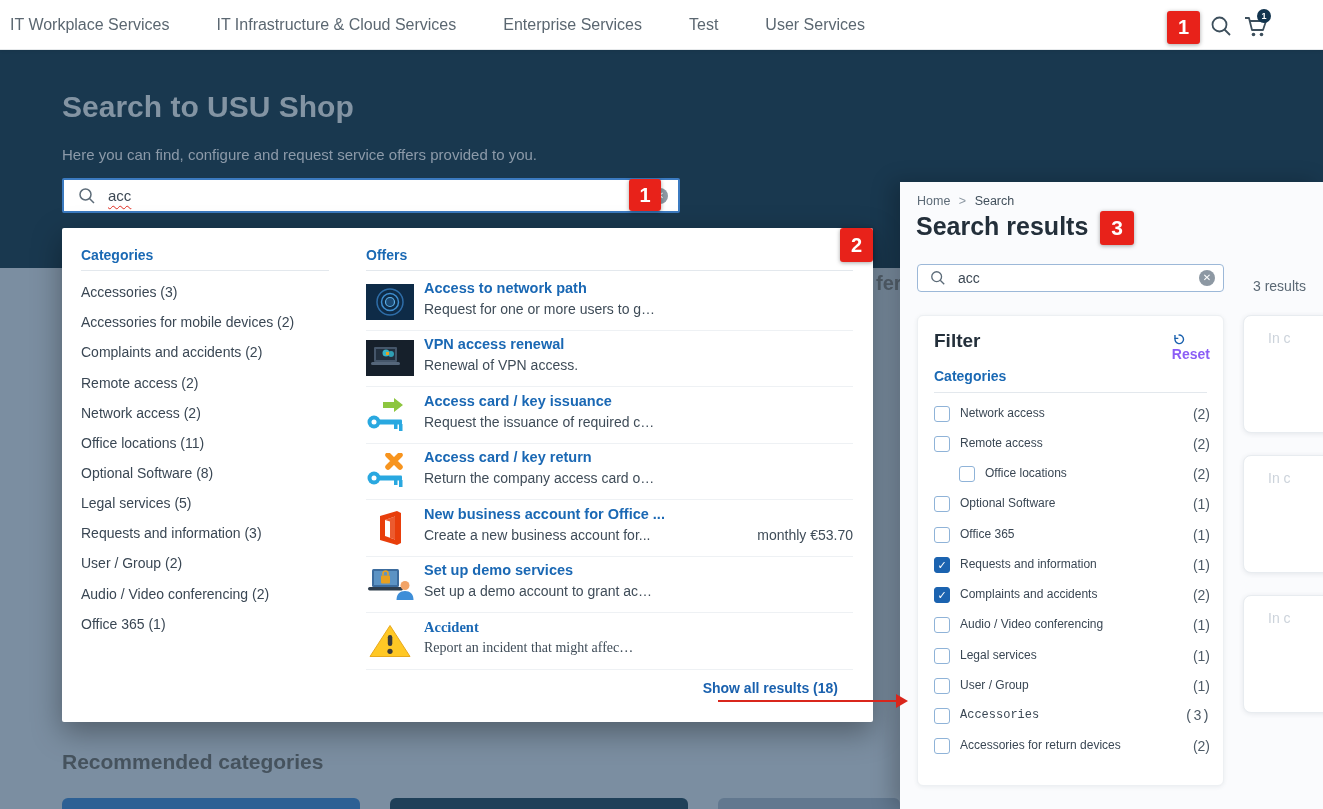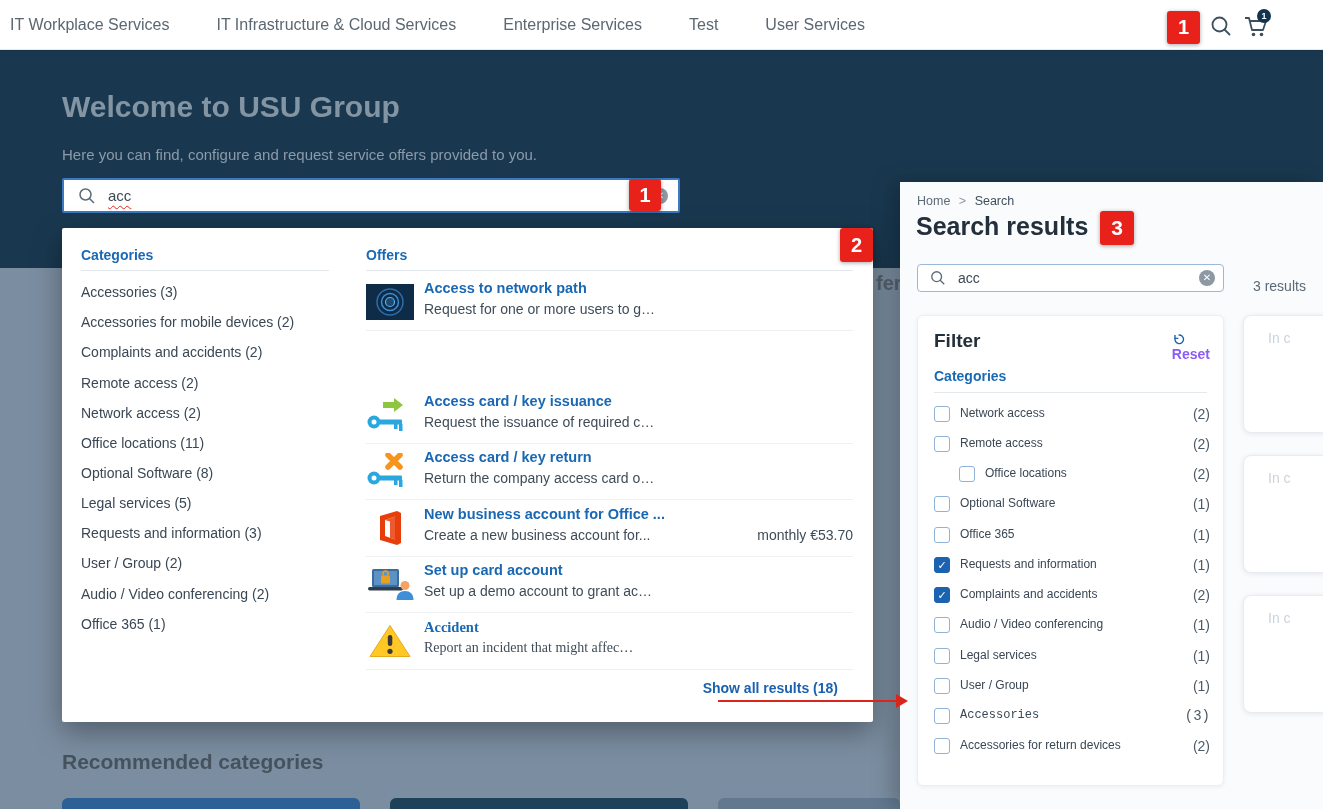--- a/index.html
+++ b/index.html
@@ -156,21 +156,21 @@
   <div class="abs" style="left:-80px; top:14px; cursor:pointer;">
     <svg width="26" height="24" viewBox="0 0 26 24">
         <path d="M2 4 h4 l3 12 h11 l3-9 H7" fill="none" stroke="#3d4f5c" stroke-width="1.8" stroke-linejoin="round"></path>
         <circle cx="10.5" cy="20.5" r="1.8" fill="#3d4f5c"></circle>
         <circle cx="18.5" cy="20.5" r="1.8" fill="#3d4f5c"></circle>
       </svg>
     <div class="cartbadge" style="left:14px; top:-5px;">1</div>
   </div>
 </div>
 
-<div class="hero-title">Welcome to USU Group</div>
+<div class="hero-title">Search to USU Shop</div>
 <div class="hero-sub">Here you can find, configure and request service offers provided to you.</div>
 <div class="hero-search" role="textbox">
   <span class="q">
     <svg width="18" height="18" viewBox="0 0 18 18">
         <circle cx="7.5" cy="7.5" r="5.5" fill="none" stroke="#5c6b78" stroke-width="1.5"></circle>
         <line x1="11.5" y1="11.5" x2="16" y2="16" stroke="#5c6b78" stroke-width="1.5"></line>
       </svg>
   </span>
   <span class="searchtext">acc</span>
   <span class="clear">✕</span>
@@ -203,20 +203,36 @@
           <circle cx="24" cy="18" r="13" fill="none" stroke="#2e6da8" stroke-width="1.5"></circle>
           <circle cx="24" cy="18" r="8.5" fill="none" stroke="#3f8ed0" stroke-width="1.5"></circle>
           <circle cx="24" cy="18" r="4.5" fill="#1b4a75" stroke="#5fb0e8" stroke-width="1.2"></circle>
         </svg>
     </span>
     <span class="otitle">Access to network path</span>
     <span class="odesc">Request for one or more users to g…</span>
     <span class="rowline"></span>
   </div>
 
+  <div class="offer" style="top:103px;">
+    <span class="thumb">
+      <svg width="48" height="36" viewBox="0 0 48 36">
+          <rect width="48" height="36" fill="#16202b"></rect>
+          <rect x="8" y="7" width="23" height="15" rx="1" fill="#45566a"></rect>
+          <rect x="10" y="9" width="19" height="11" fill="#22303f"></rect>
+          <rect x="5" y="22" width="29" height="3" rx="1.5" fill="#55667a"></rect>
+          <circle cx="20" cy="13" r="3.5" fill="#38b6c6"></circle>
+          <circle cx="25" cy="14" r="3" fill="#2f9fb4"></circle>
+          <rect x="20" y="12" width="3" height="3" fill="#e8a020"></rect>
+        </svg>
+    </span>
+    <span class="otitle">VPN access renewal</span>
+    <span class="odesc">Renewal of VPN access.</span>
+    <span class="rowline"></span>
+  </div>
 
   <div class="offer" style="top:160px;">
     <span class="thumb">
       <svg width="48" height="36" viewBox="0 0 48 36">
           <polygon points="17,5 28,5 28,1 37,8 28,15 28,11 17,11" fill="#8dc63f"></polygon>
           <circle cx="8" cy="25" r="6.5" fill="#29a8e0"></circle>
           <circle cx="8" cy="25" r="2.5" fill="#fff"></circle>
           <rect x="13" y="22.5" width="23" height="5" rx="1" fill="#29a8e0"></rect>
           <rect x="28" y="27" width="3.5" height="5" fill="#29a8e0"></rect>
           <rect x="33" y="27" width="3.5" height="7" fill="#29a8e0"></rect>
@@ -262,21 +278,21 @@
       <svg width="48" height="36" viewBox="0 0 48 36">
           <rect x="6" y="3" width="27" height="18" rx="1.5" fill="#3c6c9e"></rect>
           <rect x="8" y="5" width="23" height="14" fill="#5c93c4"></rect>
           <rect x="15" y="9.5" width="9" height="8" rx="1" fill="#e8a020"></rect>
           <path d="M17 9.5 V7.5 a2.5 2.5 0 0 1 5 0 V9.5" fill="none" stroke="#e8a020" stroke-width="1.6"></path>
           <rect x="2" y="21" width="35" height="3.5" rx="1.7" fill="#2f3e4d"></rect>
           <circle cx="39" cy="19.5" r="4.5" fill="#f2a468"></circle>
           <path d="M30.5 34 c0-6 3.5-9 8.5-9 s8.5 3 8.5 9 Z" fill="#3e8ed8"></path>
         </svg>
     </span>
-    <span class="otitle">Set up card account</span>
+    <span class="otitle">Set up demo services</span>
     <span class="odesc">Set up a demo account to grant ac…</span>
     <span class="rowline"></span>
   </div>
 
   <div class="offer" style="top:386px;font-family:Liberation Serif, serif;">
     <span class="thumb">
       <svg width="48" height="36" viewBox="0 0 48 36">
           <path d="M24 2.5 L44 33.5 H4 Z" fill="#ffc825" stroke="#e8a91c" stroke-width="1" stroke-linejoin="round"></path>
           <rect x="21.8" y="12" width="4.5" height="11" rx="2.2" fill="#3a3a3a"></rect>
           <circle cx="24" cy="28.3" r="2.6" fill="#3a3a3a"></circle>

